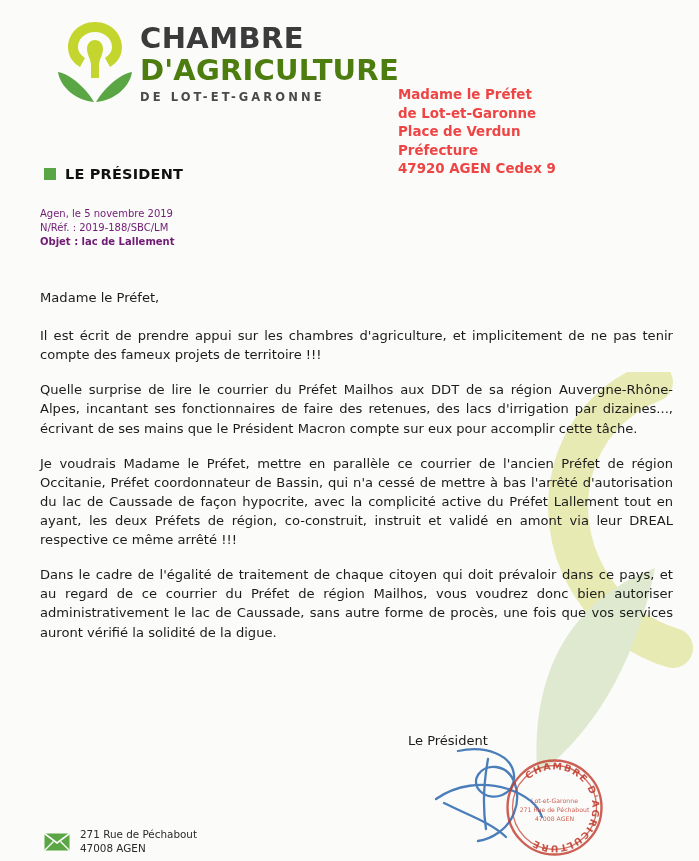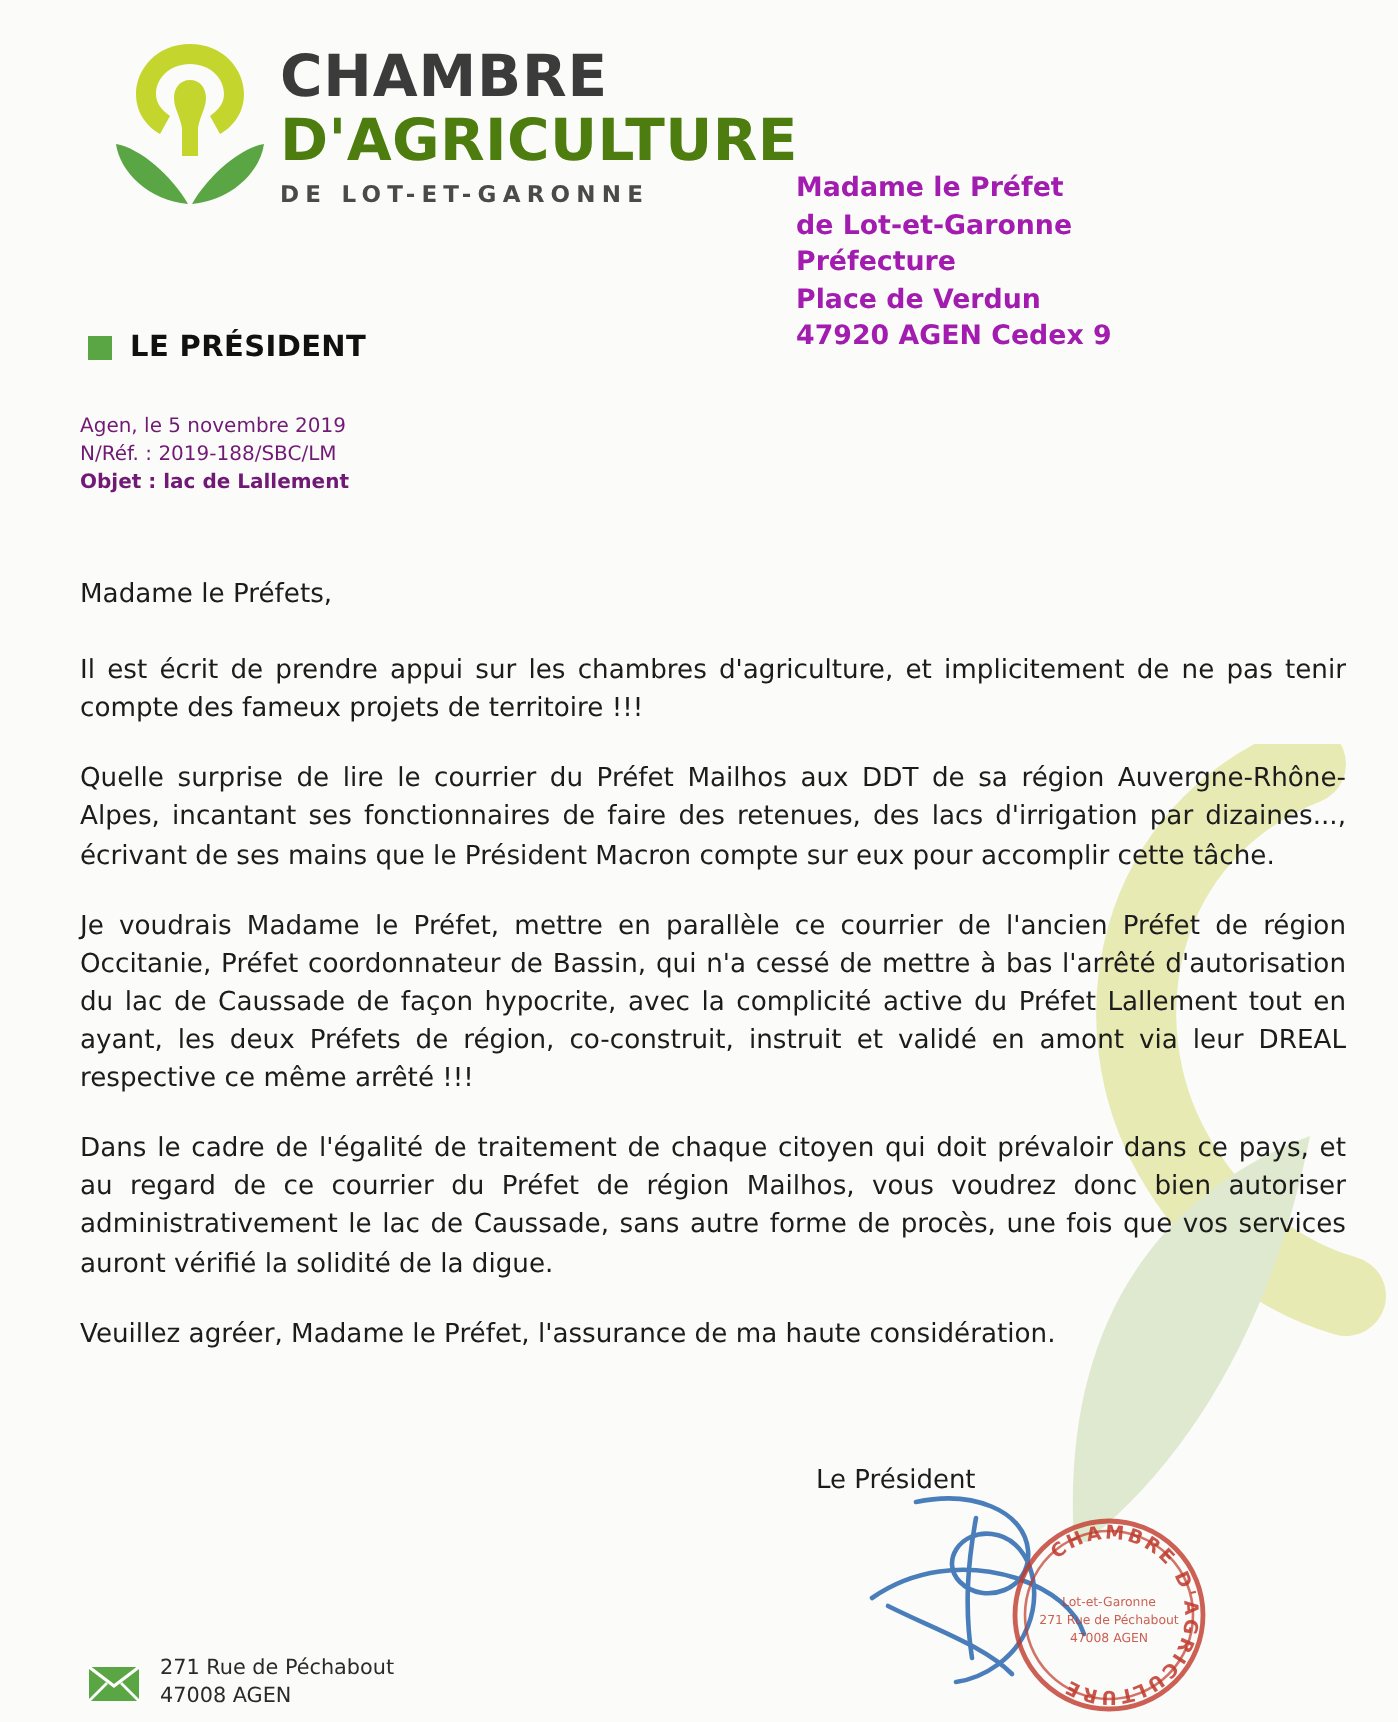--- a/index.html
+++ b/index.html
@@ -77,21 +77,21 @@
   }
 
   
   .recipient {
     position: absolute;
     left: 398px;
     top: 86px;
     font-size: 13.4px;
     font-weight: bold;
     line-height: 1.38;
-    color: #a21caf;
+    color: #ef4444;
     z-index: 2;
   }
   .recipient div { white-space: nowrap; }
 
   
   .president {
     position: absolute;
     left: 44px;
     top: 166px;
     display: flex;
@@ -220,43 +220,42 @@
     <div class="logo-words">
       <div class="logo-l1">CHAMBRE</div>
       <div class="logo-l2">D'AGRICULTURE</div>
       <div class="logo-l3">DE LOT-ET-GARONNE</div>
     </div>
   </div>
 
   <div class="recipient">
     <div>Madame le Préfet</div>
     <div>de Lot-et-Garonne</div>
+    <div>Place de Verdun</div>
     <div>Préfecture</div>
-    <div>Place de Verdun</div>
     <div>47920 AGEN Cedex 9</div>
   </div>
 
   <div class="president">
     <span class="president-square"></span>
     <span class="president-label">LE PRÉSIDENT</span>
   </div>
 
   <div class="meta">
     <div>Agen, le 5 novembre 2019</div>
     <div>N/Réf. : 2019-188/SBC/LM</div>
     <div class="objet">Objet :  lac de Lallement</div>
   </div>
 
   <div class="body-text">
-    <p class="salutation">Madame le Préfets,</p>
+    <p class="salutation">Madame le Préfet,</p>
     <p>Il est écrit de prendre appui sur les chambres d'agriculture, et implicitement de ne pas tenir compte des fameux projets de territoire !!!</p>
     <p>Quelle surprise de lire le courrier du Préfet Mailhos aux DDT de sa région Auvergne-Rhône-Alpes, incantant ses fonctionnaires de faire des retenues, des lacs d'irrigation par dizaines..., écrivant de ses mains que le Président Macron compte sur eux pour accomplir cette tâche.</p>
     <p>Je voudrais Madame le Préfet,  mettre en parallèle ce courrier de l'ancien Préfet de région Occitanie, Préfet coordonnateur de Bassin, qui n'a cessé de mettre à bas l'arrêté d'autorisation du lac de Caussade de façon hypocrite, avec la complicité active du Préfet Lallement tout en ayant, les deux Préfets de région, co-construit, instruit et validé en amont via leur DREAL respective ce même arrêté !!!</p>
     <p>Dans le cadre de l'égalité de traitement de chaque citoyen qui doit prévaloir dans ce pays, et au regard de ce courrier du Préfet de région Mailhos, vous voudrez donc bien autoriser administrativement le lac de Caussade, sans autre forme de procès, une fois que vos services auront vérifié la solidité de la digue.</p>
-    <p>Veuillez agréer, Madame le Préfet, l'assurance de ma haute considération.</p>
   </div>
 
   <div class="sign-block">
     <div class="sign-title">Le Président</div>
 
     <svg class="sign-stroke" viewBox="0 0 130 106" aria-hidden="true">
       <g fill="none" stroke="#4a7ebb" stroke-width="2.3" stroke-linecap="round">
         <path d="M24 14 C 52 8, 78 18, 80 38 C 82 58, 58 66, 46 54 C 36 44, 46 28, 62 30 C 80 32, 88 56, 80 76 C 74 92, 58 102, 44 104"></path>
         <path d="M54 22 C 50 44, 48 66, 52 92"></path>
         <path d="M2 62 C 22 48, 48 44, 74 52 C 92 58, 104 68, 108 80"></path>

